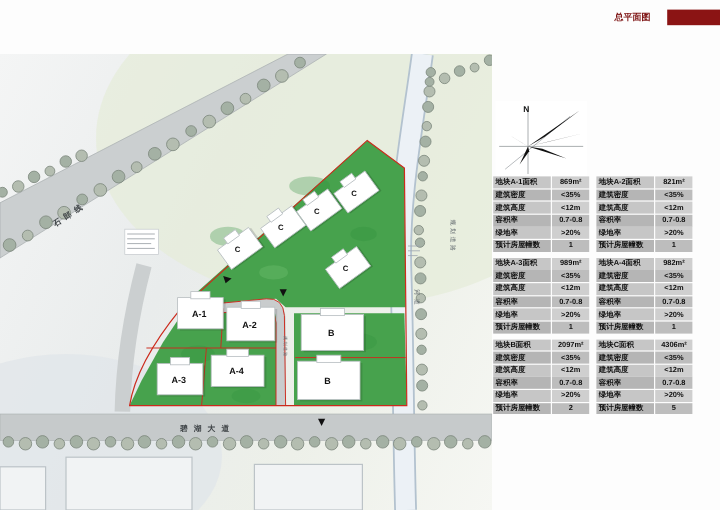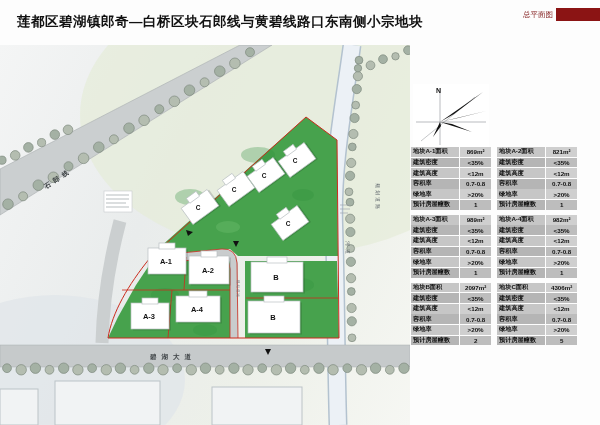--- a/index.html
+++ b/index.html
@@ -2,21 +2,21 @@
 <html><head>
 <meta charset="utf-8">
 <style>
   html,body{margin:0;padding:0;background:#ffffff;}
   .page{position:relative;width:600px;height:425px;overflow:hidden;background:#fdfdfd;
         font-family:"Liberation Sans","DejaVu Sans",sans-serif;}
   
   .title{position:absolute;left:17px;top:13px;width:480px;font-size:13.5px;font-weight:bold;
          color:#111;letter-spacing:0.5px;}
   .corner{position:absolute;right:0;top:7px;height:15px;display:flex;align-items:center;}
-  .corner .tag-label{font-size:7.5px;font-weight:normal;color:#7d1212;margin-right:3px;}
+  .corner .tag-label{font-size:7.5px;font-weight:bold;color:#7d1212;margin-right:14px;}
   .corner .bar{display:inline-block;width:44px;height:13px;background:#8b1414;}
   
   .map{position:absolute;left:0;top:45px;width:410px;height:380px;
        background:linear-gradient(115deg,#f4f5f5 0%,#e9ecec 38%,#edf0e9 68%,#f6f7f3 100%);}
   .map svg{display:block;width:410px;height:380px;}
   .rl{font-size:6.5px;fill:#3c4144;font-weight:bold;}
   .rl-sm{font-size:5px;fill:#5a6268;}
   .plot-label{font-size:7.5px;font-weight:bold;fill:#111;paint-order:stroke;stroke:#ffffff;stroke-width:1.6px;}
   .c-label{font-size:6.5px;font-weight:bold;fill:#111;paint-order:stroke;stroke:#ffffff;stroke-width:1.4px;}
   
@@ -33,21 +33,20 @@
   .trow:nth-child(even) .tv{background:#bdbdbd;}
   
   .note{position:absolute;left:431px;top:392px;font-size:15px;font-weight:bold;color:#111;
         letter-spacing:1.5px;}
 </style>
 </head>
 <body>
 
 <div class="page">
 
-  <div class="title">莲都区碧湖镇郎奇—白桥区块石郎线与黄碧线路口东南侧小宗地块</div>
 
   <div class="corner">
     <span class="tag-label">总平面图</span>
     <span class="bar"></span>
   </div>
 
   <div class="map">
     <svg viewBox="0 0 410 380">
 
       <ellipse cx="290" cy="70" rx="210" ry="140" fill="#e5ecda" opacity="0.75"></ellipse>

